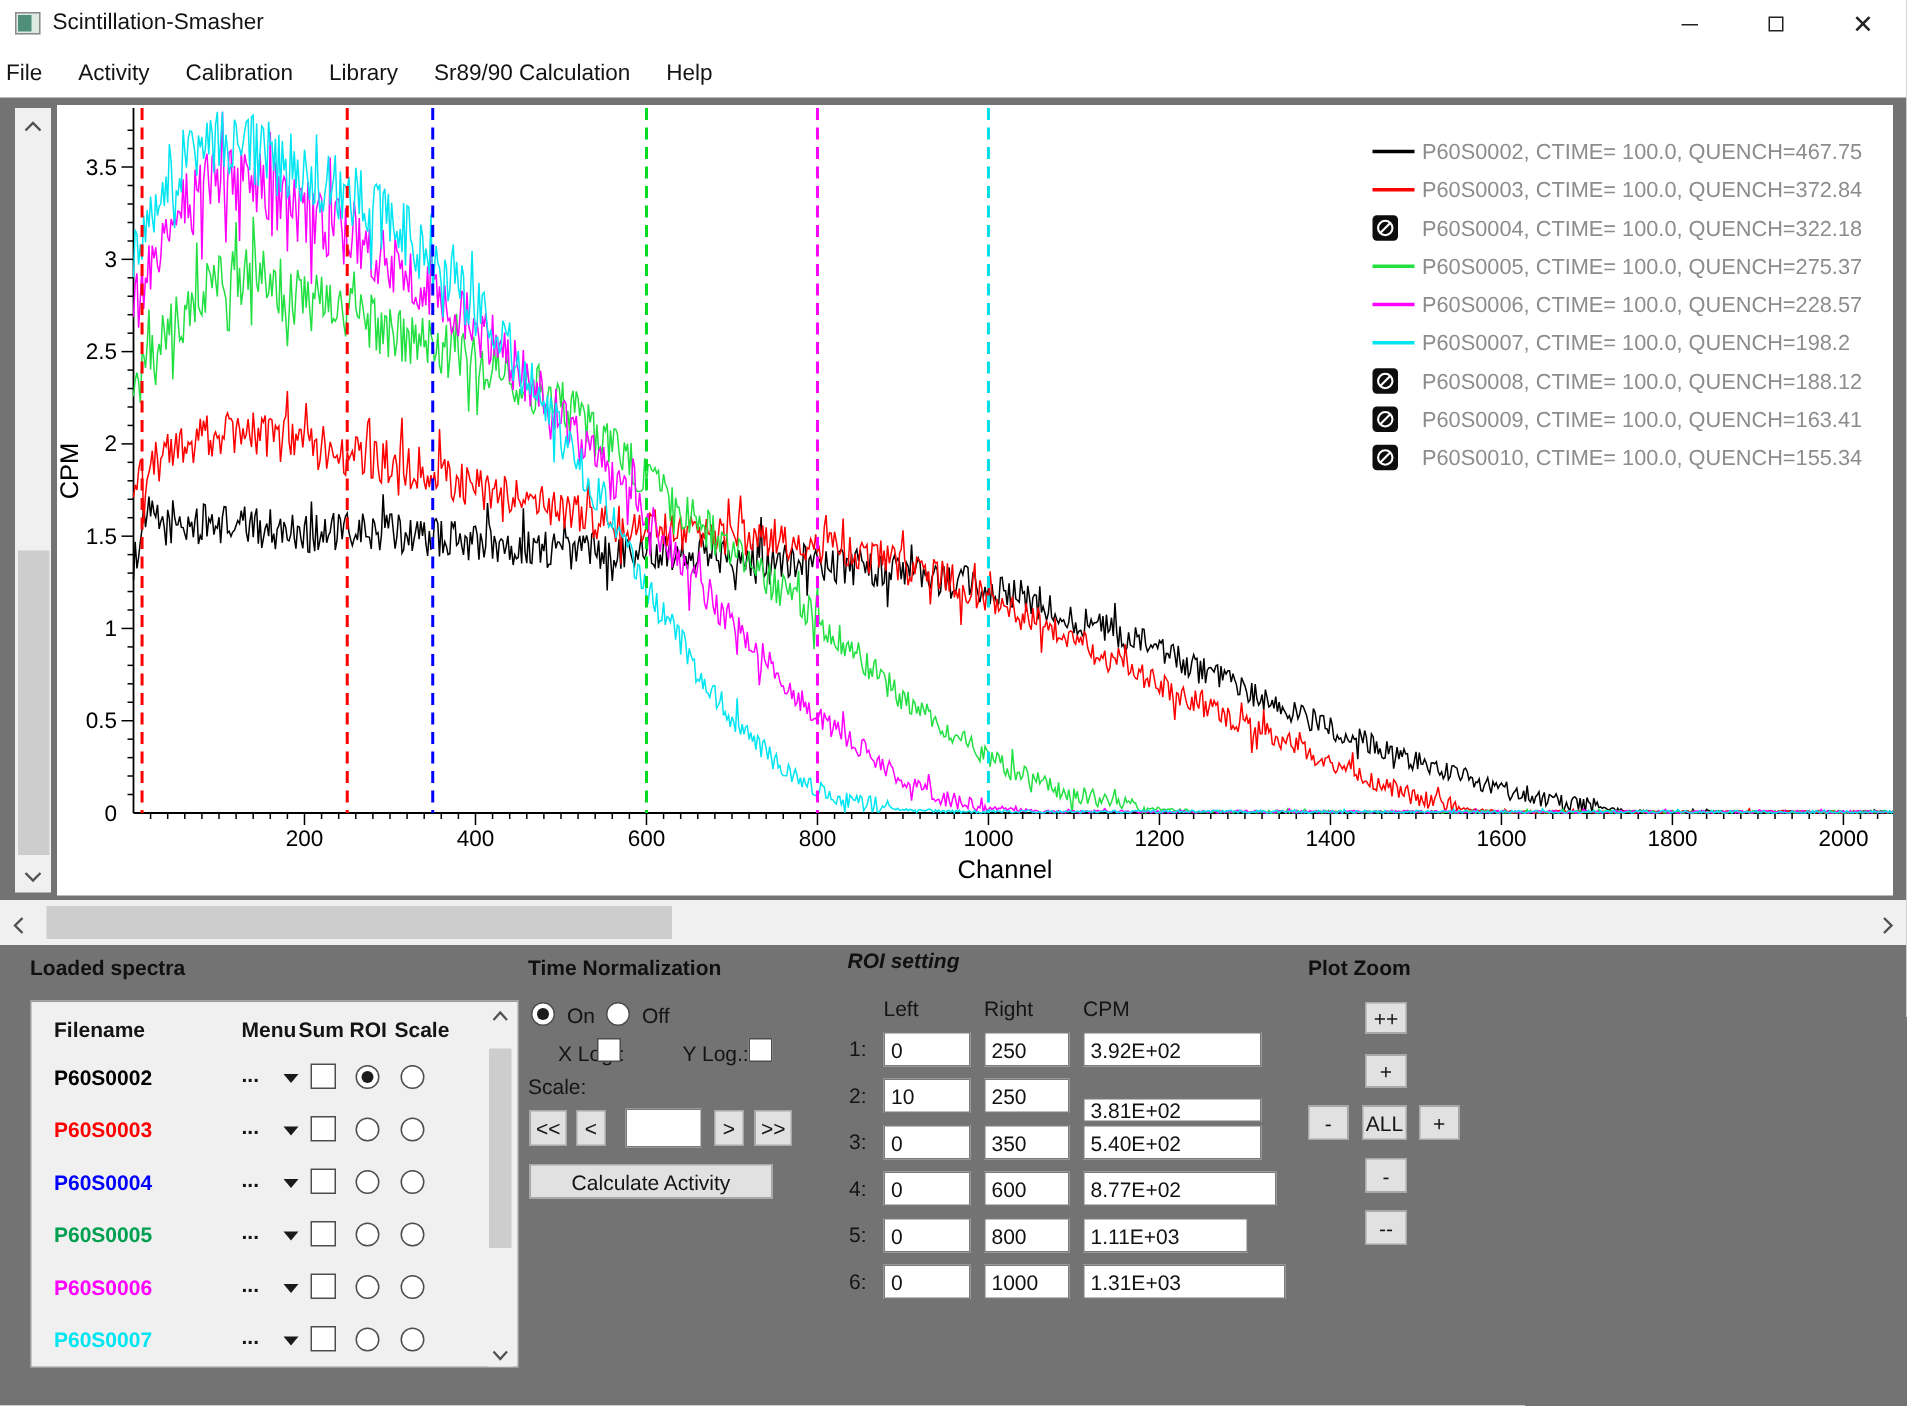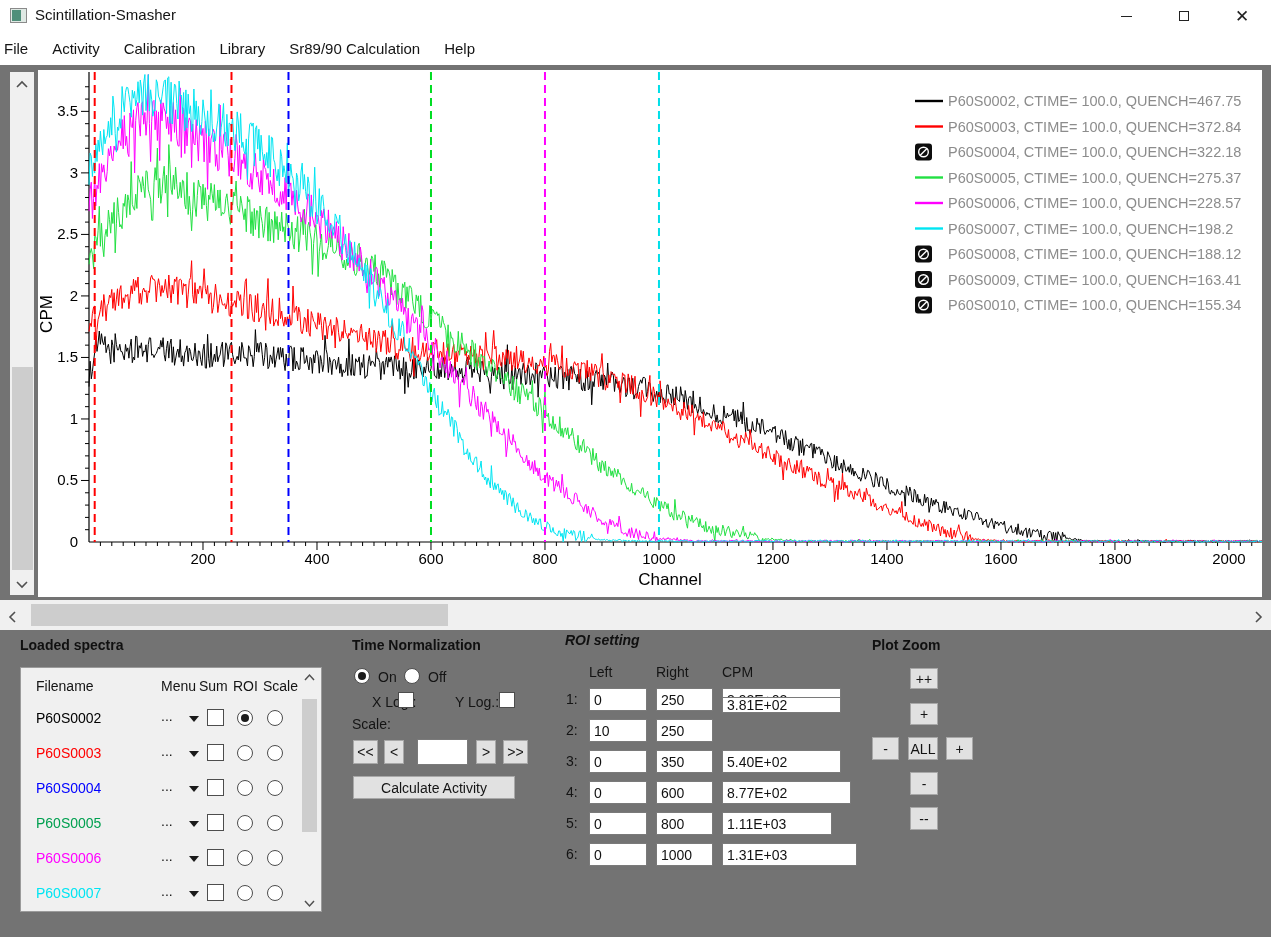--- a/index.html
+++ b/index.html
@@ -25,21 +25,21 @@
   
   .vsb{position:absolute;left:10px;top:72px;width:24px;height:523px;background:#f0f0f0;}
   .vsb-thumb{position:absolute;left:2px;top:295px;width:21px;height:203px;background:#cdcdcd;}
   .sb-arrow{position:absolute;color:#505050;}
   
   .hsb{position:absolute;left:0px;top:600px;width:1271px;height:30px;background:#f0f0f0;}
   .hsb-thumb{position:absolute;left:31px;top:4px;width:417px;height:22px;background:#cdcdcd;}
   
   .ptitle{position:absolute;font-size:14px;font-weight:bold;color:#101010;text-align:right;}
   
-  .ls-box{position:absolute;left:20px;top:667px;width:302px;height:245px;border:1px solid #9b9b9b;background:#f0f0f0;overflow:hidden;}
+  .ls-box{position:absolute;left:20px;top:667px;width:326px;height:245px;border:1px solid #9b9b9b;background:#f0f0f0;overflow:hidden;font-weight:bold;}
   .ls-head{position:absolute;top:10px;font-size:14px;color:#141414;}
   .ls-row{position:absolute;height:26px;width:100%;}
   .ls-name{position:absolute;left:15px;top:4px;font-size:14px;}
   .ls-menu{position:absolute;left:140px;top:2px;font-size:14px;color:#141414;}
   .ls-caret{position:absolute;left:168px;top:10px;width:0;height:0;border-left:5px solid transparent;border-right:5px solid transparent;border-top:6px solid #1a1a1a;}
   .cb{position:absolute;width:17px;height:17px;border:1px solid #4d4d4d;background:#fff;}
   .radio{position:absolute;width:16px;height:16px;border:1px solid #4d4d4d;border-radius:50%;background:#fff;}
   .radio.sel::after{content:"";position:absolute;left:3px;top:3px;width:8px;height:8px;border-radius:50%;background:#1c1c1c;}
   .ls-sb{position:absolute;right:3px;top:1px;width:17px;height:243px;background:#f0f0f0;}
   .ls-sb-thumb{position:absolute;left:1px;top:30px;width:15px;height:133px;background:#cdcdcd;}
@@ -415,21 +415,21 @@
   <span class="lbl" style="left:656px;top:664px;">Right</span>
   <span class="lbl" style="left:722px;top:664px;">CPM</span>
   <div id="roi-rows">
       <span class="lbl" style="left: 566px; top: 691px;">1:</span>
       <input class="field" value="0" style="left: 589px; top: 688px; width: 58px; height: 23px;">
       <input class="field" value="250" style="left: 656px; top: 688px; width: 57px; height: 23px;">
       <input class="field" value="3.92E+02" style="left: 722px; top: 688px; width: 119px; height: 23px;">
       <span class="lbl" style="left: 566px; top: 722px;">2:</span>
       <input class="field" value="10" style="left: 589px; top: 719px; width: 58px; height: 23px;">
       <input class="field" value="250" style="left: 656px; top: 719px; width: 57px; height: 23px;">
-      <input class="field" value="3.81E+02" style="left: 722px; top: 697px; width: 119px; height: 16px;">
+      <input class="field" value="3.81E+02" style="left: 722px; top: 732px; width: 119px; height: 16px;">
       <span class="lbl" style="left: 566px; top: 753px;">3:</span>
       <input class="field" value="0" style="left: 589px; top: 750px; width: 58px; height: 23px;">
       <input class="field" value="350" style="left: 656px; top: 750px; width: 57px; height: 23px;">
       <input class="field" value="5.40E+02" style="left: 722px; top: 750px; width: 119px; height: 23px;">
       <span class="lbl" style="left: 566px; top: 784px;">4:</span>
       <input class="field" value="0" style="left: 589px; top: 781px; width: 58px; height: 23px;">
       <input class="field" value="600" style="left: 656px; top: 781px; width: 57px; height: 23px;">
       <input class="field" value="8.77E+02" style="left: 722px; top: 781px; width: 129px; height: 23px;">
       <span class="lbl" style="left: 566px; top: 815px;">5:</span>
       <input class="field" value="0" style="left: 589px; top: 812px; width: 58px; height: 23px;">

